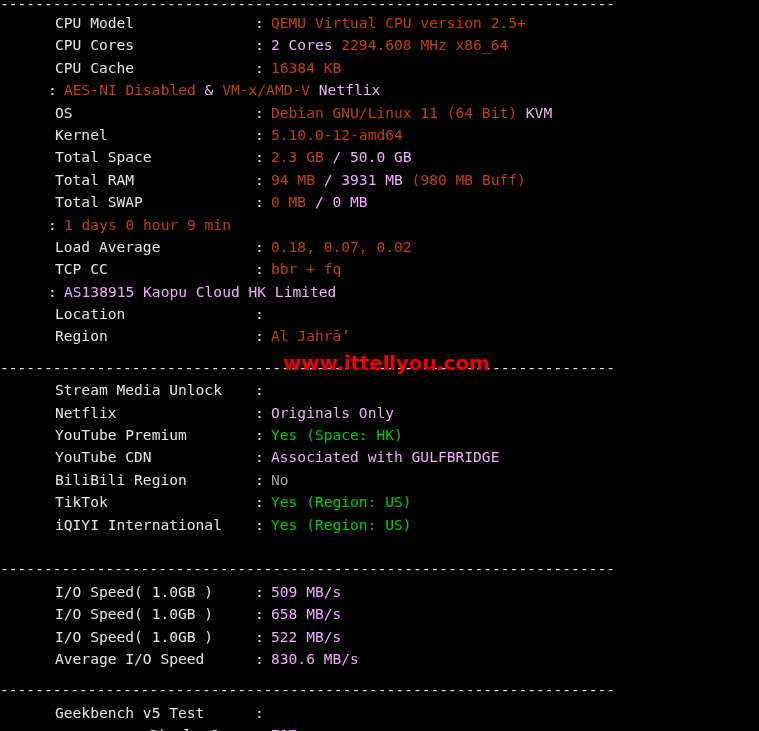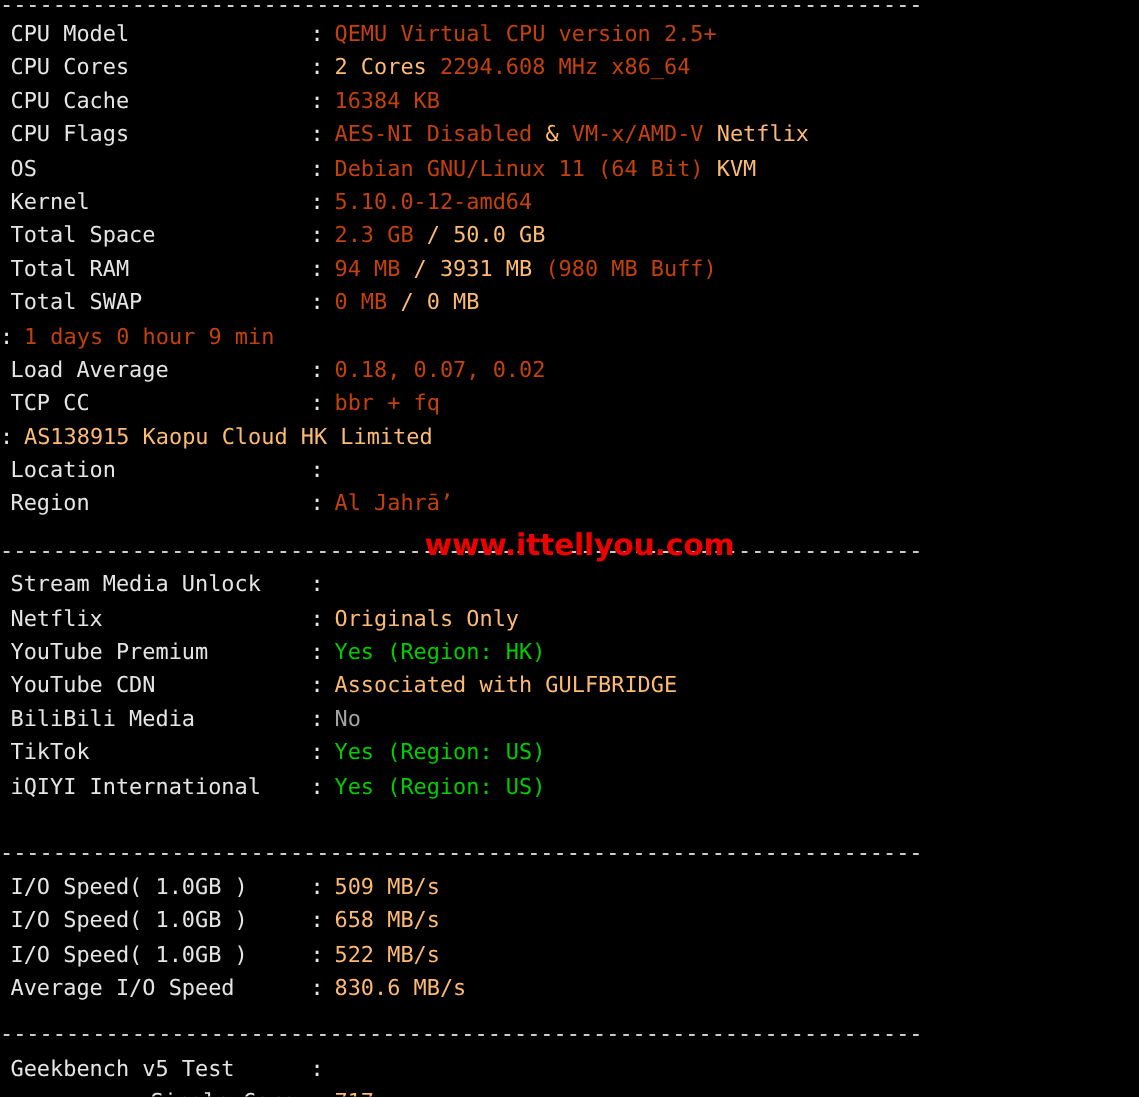--- a/index.html
+++ b/index.html
@@ -28,20 +28,21 @@
     height: 22.4px;
     line-height: 22.4px;
     letter-spacing: 0px;
   }
   .sep.top { height: 12px; line-height: 8px; }
   .row {
     display: flex;
     white-space: pre;
     height: 22.4px;
     line-height: 22.4px;
+    padding-left: 48px;
   }
   .label {
     color: #e5e5e5;
     white-space: pre;
     flex: 0 0 auto;
     width: 207px;
     padding-left: 7px;
     box-sizing: border-box;
   }
   .label.indent {
@@ -49,21 +50,21 @@
     padding-right: 10px;
     padding-left: 0;
   }
   .colon {
     color: #e5e5e5;
     flex: 0 0 auto;
     width: 16px;
   }
   .val { white-space: pre; }
   .c-cyan   { color: #c2410c; }
-  .c-yellow { color: #fdba74; }
+  .c-yellow { color: #f0abfc; }
   .c-green  { color: #00cd00; }
   .c-red    { color: #a3a3a3; }
   .gap { height: 22.4px; }
   .gap-sm { height: 9px; }
   .watermark {
     position: absolute;
     left: 283px;
     top: 352px;
     color: #ee0000;
     font-family: "DejaVu Sans", "Liberation Sans", sans-serif;
@@ -78,43 +79,43 @@
 <body>
 
 <div class="term">
 
   <div class="sep top">----------------------------------------------------------------------</div>
 
   <div id="section-system">
       <div class="row"><span class="label">CPU Model</span><span class="colon">:</span><span class="val"><span class="c-cyan">QEMU Virtual CPU version 2.5+</span></span></div>
       <div class="row"><span class="label">CPU Cores</span><span class="colon">:</span><span class="val"><span class="c-yellow">2 Cores</span><span class="c-cyan"> 2294.608 MHz x86_64</span></span></div>
       <div class="row"><span class="label">CPU Cache</span><span class="colon">:</span><span class="val"><span class="c-cyan">16384 KB</span></span></div>
-      <div class="row"><span class="label">CPU Flags</span><span class="colon">:</span><span class="val"><span class="c-cyan">AES-NI Disabled </span><span class="c-yellow">&amp; </span><span class="c-cyan">VM-x/AMD-V </span><span class="c-yellow">Netflix</span></span></div>
+      <div class="row"><span class="colon">:</span><span class="val"><span class="c-cyan">AES-NI Disabled </span><span class="c-yellow">&amp; </span><span class="c-cyan">VM-x/AMD-V </span><span class="c-yellow">Netflix</span></span></div>
       <div class="row"><span class="label">OS</span><span class="colon">:</span><span class="val"><span class="c-cyan">Debian GNU/Linux 11 (64 Bit) </span><span class="c-yellow">KVM</span></span></div>
       <div class="row"><span class="label">Kernel</span><span class="colon">:</span><span class="val"><span class="c-cyan">5.10.0-12-amd64</span></span></div>
       <div class="row"><span class="label">Total Space</span><span class="colon">:</span><span class="val"><span class="c-cyan">2.3 GB </span><span class="c-yellow">/ 50.0 GB</span></span></div>
       <div class="row"><span class="label">Total RAM</span><span class="colon">:</span><span class="val"><span class="c-cyan">94 MB </span><span class="c-yellow">/ 3931 MB </span><span class="c-cyan">(980 MB Buff)</span></span></div>
       <div class="row"><span class="label">Total SWAP</span><span class="colon">:</span><span class="val"><span class="c-cyan">0 MB </span><span class="c-yellow">/ 0 MB</span></span></div>
       <div class="row"><span class="colon">:</span><span class="val"><span class="c-cyan">1 days 0 hour 9 min</span></span></div>
       <div class="row"><span class="label">Load Average</span><span class="colon">:</span><span class="val"><span class="c-cyan">0.18, 0.07, 0.02</span></span></div>
       <div class="row"><span class="label">TCP CC</span><span class="colon">:</span><span class="val"><span class="c-cyan">bbr + fq</span></span></div>
       <div class="row"><span class="colon">:</span><span class="val"><span class="c-yellow">AS138915 Kaopu Cloud HK Limited</span></span></div>
       <div class="row"><span class="label">Location</span><span class="colon">:</span></div>
       <div class="row"><span class="label">Region</span><span class="colon">:</span><span class="val"><span class="c-cyan">Al Jahrā’</span></span></div>
     </div>
 
   <div class="gap-sm"></div>
   <div class="sep">----------------------------------------------------------------------</div>
 
   <div id="section-stream">
       <div class="row"><span class="label">Stream Media Unlock</span><span class="colon">:</span><span class="val"></span></div>
       <div class="row"><span class="label">Netflix</span><span class="colon">:</span><span class="val"><span class="c-yellow">Originals Only</span></span></div>
-      <div class="row"><span class="label">YouTube Premium</span><span class="colon">:</span><span class="val"><span class="c-green">Yes (Region: HK)</span></span></div>
+      <div class="row"><span class="label">YouTube Premium</span><span class="colon">:</span><span class="val"><span class="c-green">Yes (Space: HK)</span></span></div>
       <div class="row"><span class="label">YouTube CDN</span><span class="colon">:</span><span class="val"><span class="c-yellow">Associated with GULFBRIDGE</span></span></div>
-      <div class="row"><span class="label">BiliBili Media</span><span class="colon">:</span><span class="val"><span class="c-red">No</span></span></div>
+      <div class="row"><span class="label">BiliBili Region</span><span class="colon">:</span><span class="val"><span class="c-red">No</span></span></div>
       <div class="row"><span class="label">TikTok</span><span class="colon">:</span><span class="val"><span class="c-green">Yes (Region: US)</span></span></div>
       <div class="row"><span class="label">iQIYI International</span><span class="colon">:</span><span class="val"><span class="c-green">Yes (Region: US)</span></span></div>
     </div>
 
   <div class="gap"></div>
   <div class="sep">----------------------------------------------------------------------</div>
 
   <div id="section-io">
       <div class="row"><span class="label">I/O Speed( 1.0GB )</span><span class="colon">:</span><span class="val"><span class="c-yellow">509 MB/s</span></span></div>
       <div class="row"><span class="label">I/O Speed( 1.0GB )</span><span class="colon">:</span><span class="val"><span class="c-yellow">658 MB/s</span></span></div>

